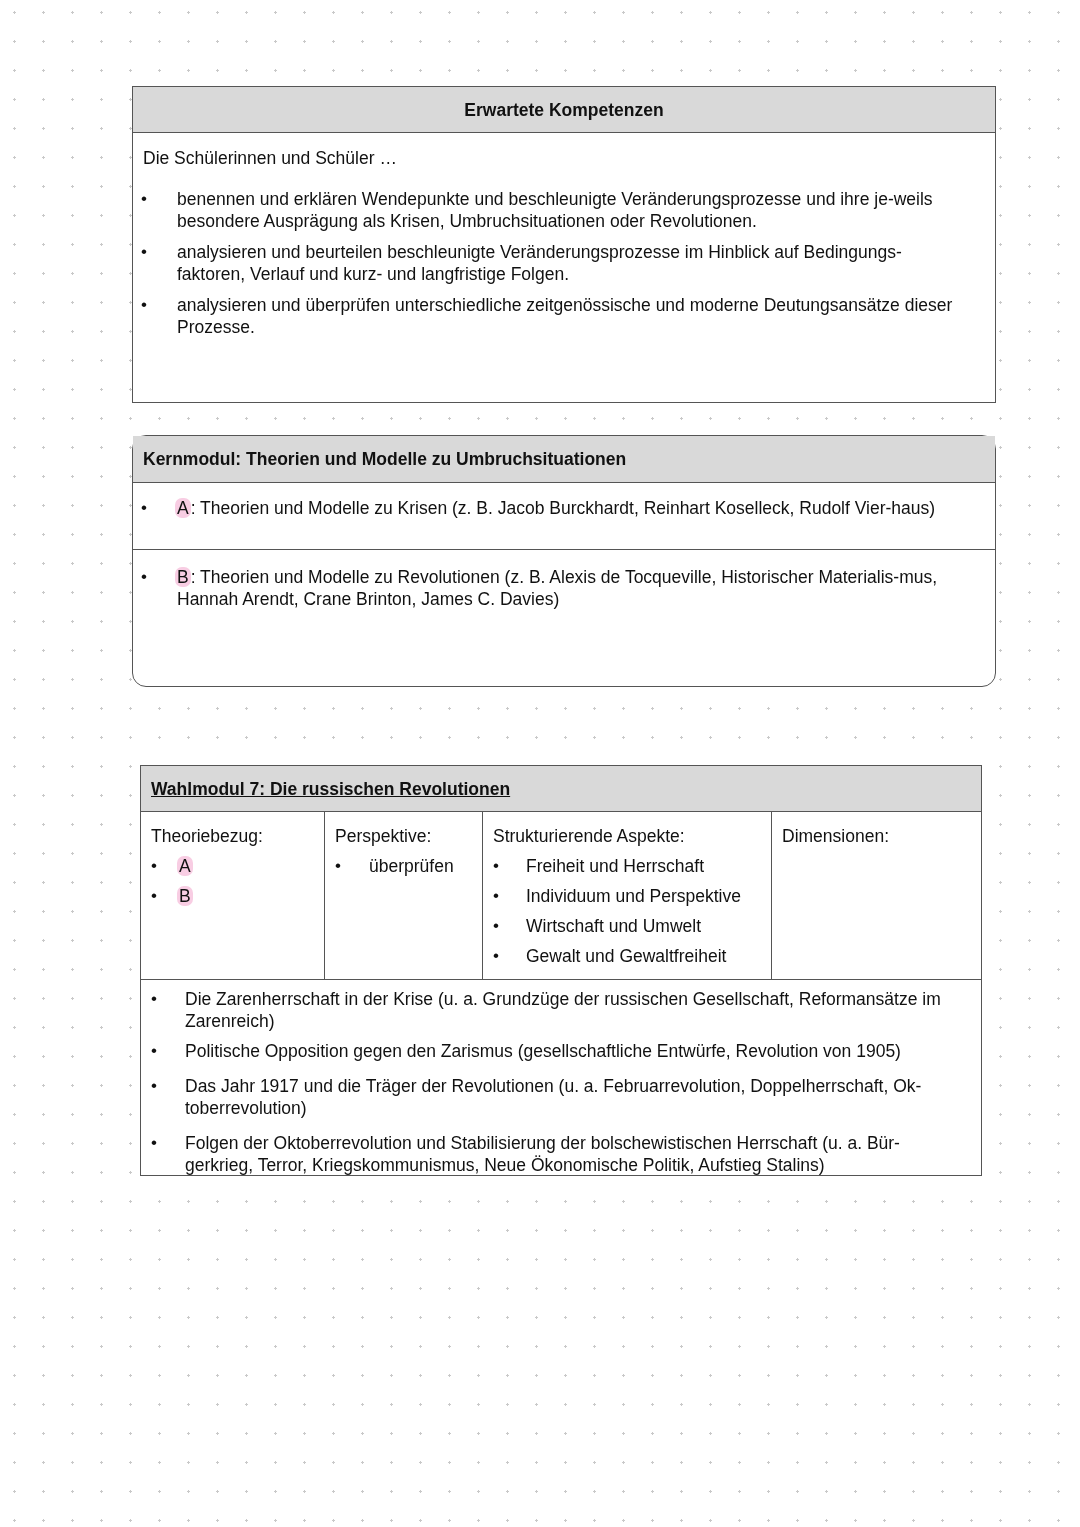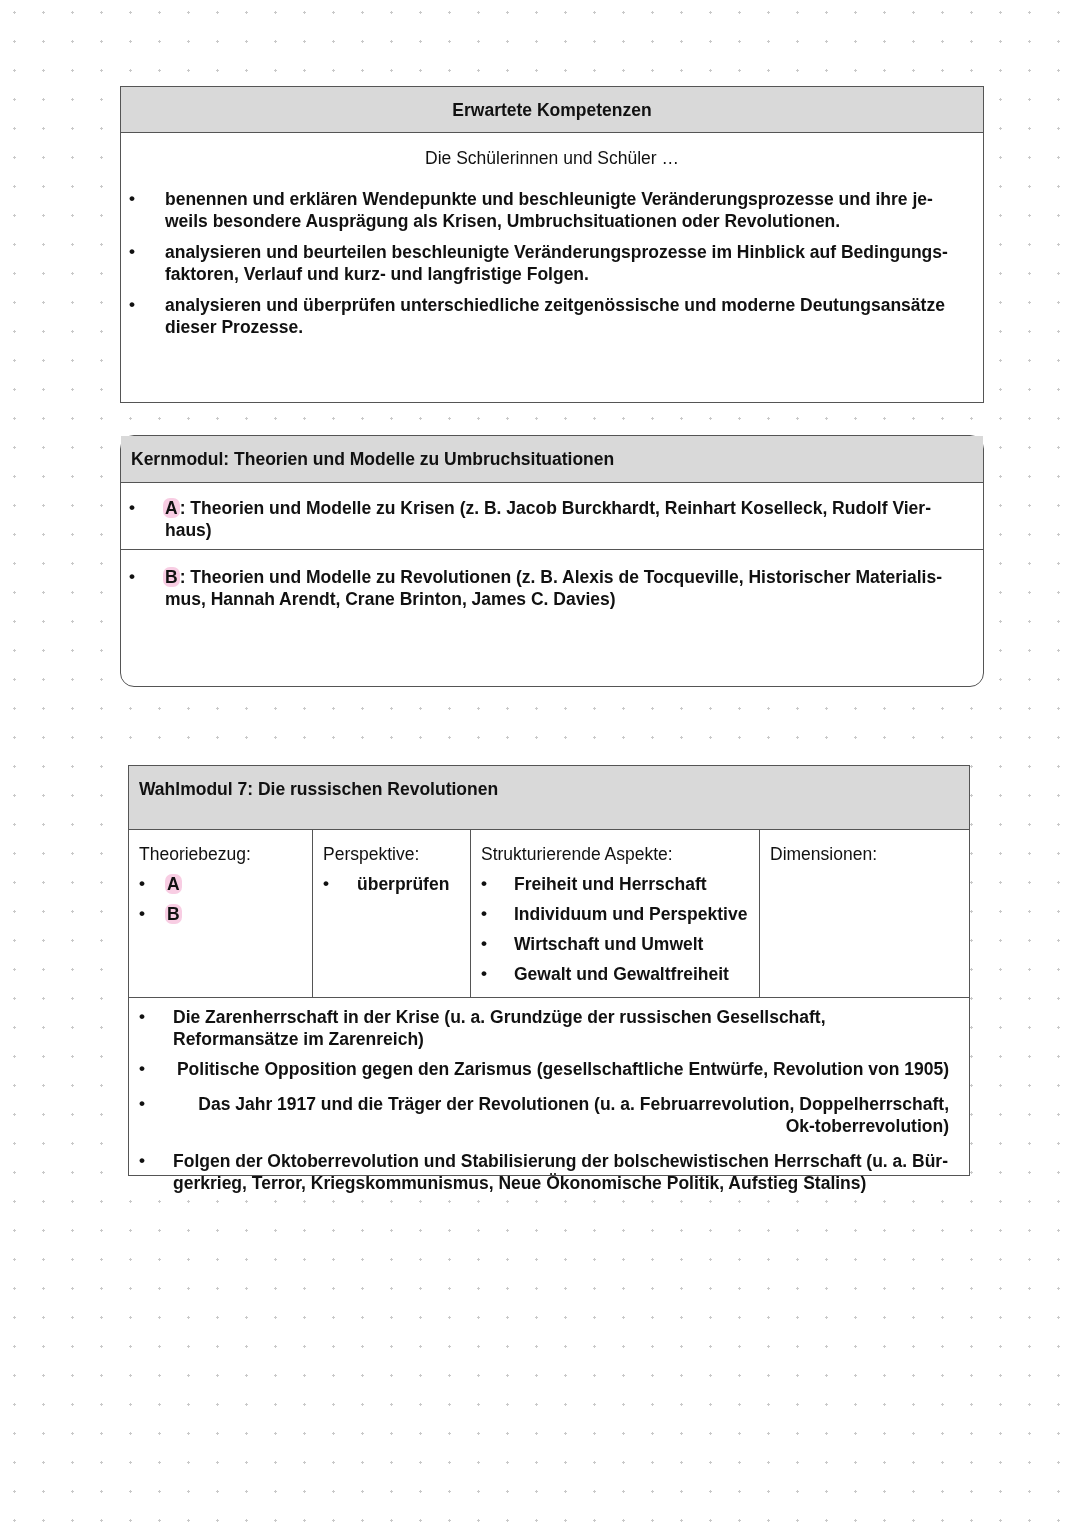--- a/index.html
+++ b/index.html
@@ -14,81 +14,82 @@
       font-family: "Liberation Sans", sans-serif;
       color: #111;
       font-size: 17.5px;
       overflow: hidden;
     }
     .box {
       position: absolute;
       border: 1.5px solid #555;
       background: #fff;
       box-sizing: border-box;
+      margin-left: 12px;
     }
     .box-header {
       background: #d9d9d9;
       border-bottom: 1.5px solid #555;
       font-weight: bold;
       box-sizing: border-box;
       padding: 0 10px;
     }
-    ul.bl { list-style: none; margin: 0; padding: 0; font-weight: bold; }
+    ul.bl { list-style: none; margin: 0; padding: 0; }
     ul.bl li { position: relative; padding-left: 34px; line-height: 22px; }
     ul.bl li::before {
       content: "•";
       position: absolute;
       left: 8px;
       top: 0;
       font-size: 17px;
     }
     .hl {
       background: #f8cde3;
       border-radius: 7px;
       padding: 0 2px;
       margin-left: -2px;
     }
 
     
     #box1 { left: 120px; top: 86px; width: 864px; height: 317px; }
     #box1 .box-header { height: 46px; line-height: 46px; text-align: center; }
-    #box1 .intro { padding: 14px 10px 0 10px; line-height: 22px; text-align: center; }
+    #box1 .intro { padding: 14px 10px 0 10px; line-height: 22px; }
     #box1 ul.bl { padding: 19px 30px 0 0; }
     #box1 ul.bl li { margin-bottom: 9px; padding-left: 44px; }
     #box1 ul.bl li::before { left: 8px; }
 
     
     #box2 { left: 120px; top: 435px; width: 864px; height: 252px; border-radius: 14px; }
     #box2 .box-header { height: 47px; line-height: 47px; }
     .krow { border-bottom: 1.5px solid #555; box-sizing: border-box; padding: 14px 30px 0 0; }
     .krow:last-child { border-bottom: none; }
     .krow ul.bl li { padding-left: 44px; }
     #krow0 { height: 67px; }
     #krow1 { height: 68px; padding-top: 16px; }
     #krow2 { height: 68px; padding-top: 15px; }
 
     
     #box3 { left: 128px; top: 765px; width: 842px; height: 411px; }
-    #box3 .box-header { height: 64px; line-height: 47px; }
+    #box3 .box-header { height: 46px; line-height: 47px; text-decoration: underline; }
     .cols { display: flex; height: 168px; border-bottom: 1.5px solid #555; box-sizing: border-box; }
     .col { border-right: 1.5px solid #555; box-sizing: border-box; padding: 13px 10px 0 10px; }
     .col:last-child { border-right: none; }
     .col .col-title { line-height: 22px; margin-bottom: 8px; }
     .col ul.bl li { padding-left: 33px; margin-bottom: 8px; }
     .col ul.bl li::before { left: 0; }
     #col0 { width: 184px; }
     #col1 { width: 158px; }
     #col2 { width: 289px; }
     #col3 { flex: 1; }
     #col0 ul.bl li { padding-left: 28px; }
     #col1 ul.bl li { padding-left: 34px; }
     .topics { padding: 8px 20px 0 0; }
     .topics ul.bl li { padding-left: 44px; margin-bottom: 8px; }
     .topics ul.bl li::before { left: 10px; }
-    .topics ul.bl li.gap { margin-bottom: 13px; text-align: right; }
+    .topics ul.bl li.gap { margin-bottom: 13px; }
   </style>
 </head>
 <body>
 
 <div class="box" id="box1">
   <div class="box-header">Erwartete Kompetenzen</div>
   <div class="intro">Die Schülerinnen und Schüler …</div>
   <ul class="bl">
     <li>benennen und erklären Wendepunkte und beschleunigte Veränderungsprozesse und ihre je-weils besondere Ausprägung als Krisen, Umbruchsituationen oder Revolutionen.</li>
     <li>analysieren und beurteilen beschleunigte Veränderungsprozesse im Hinblick auf Bedingungs-faktoren, Verlauf und kurz- und langfristige Folgen.</li>

